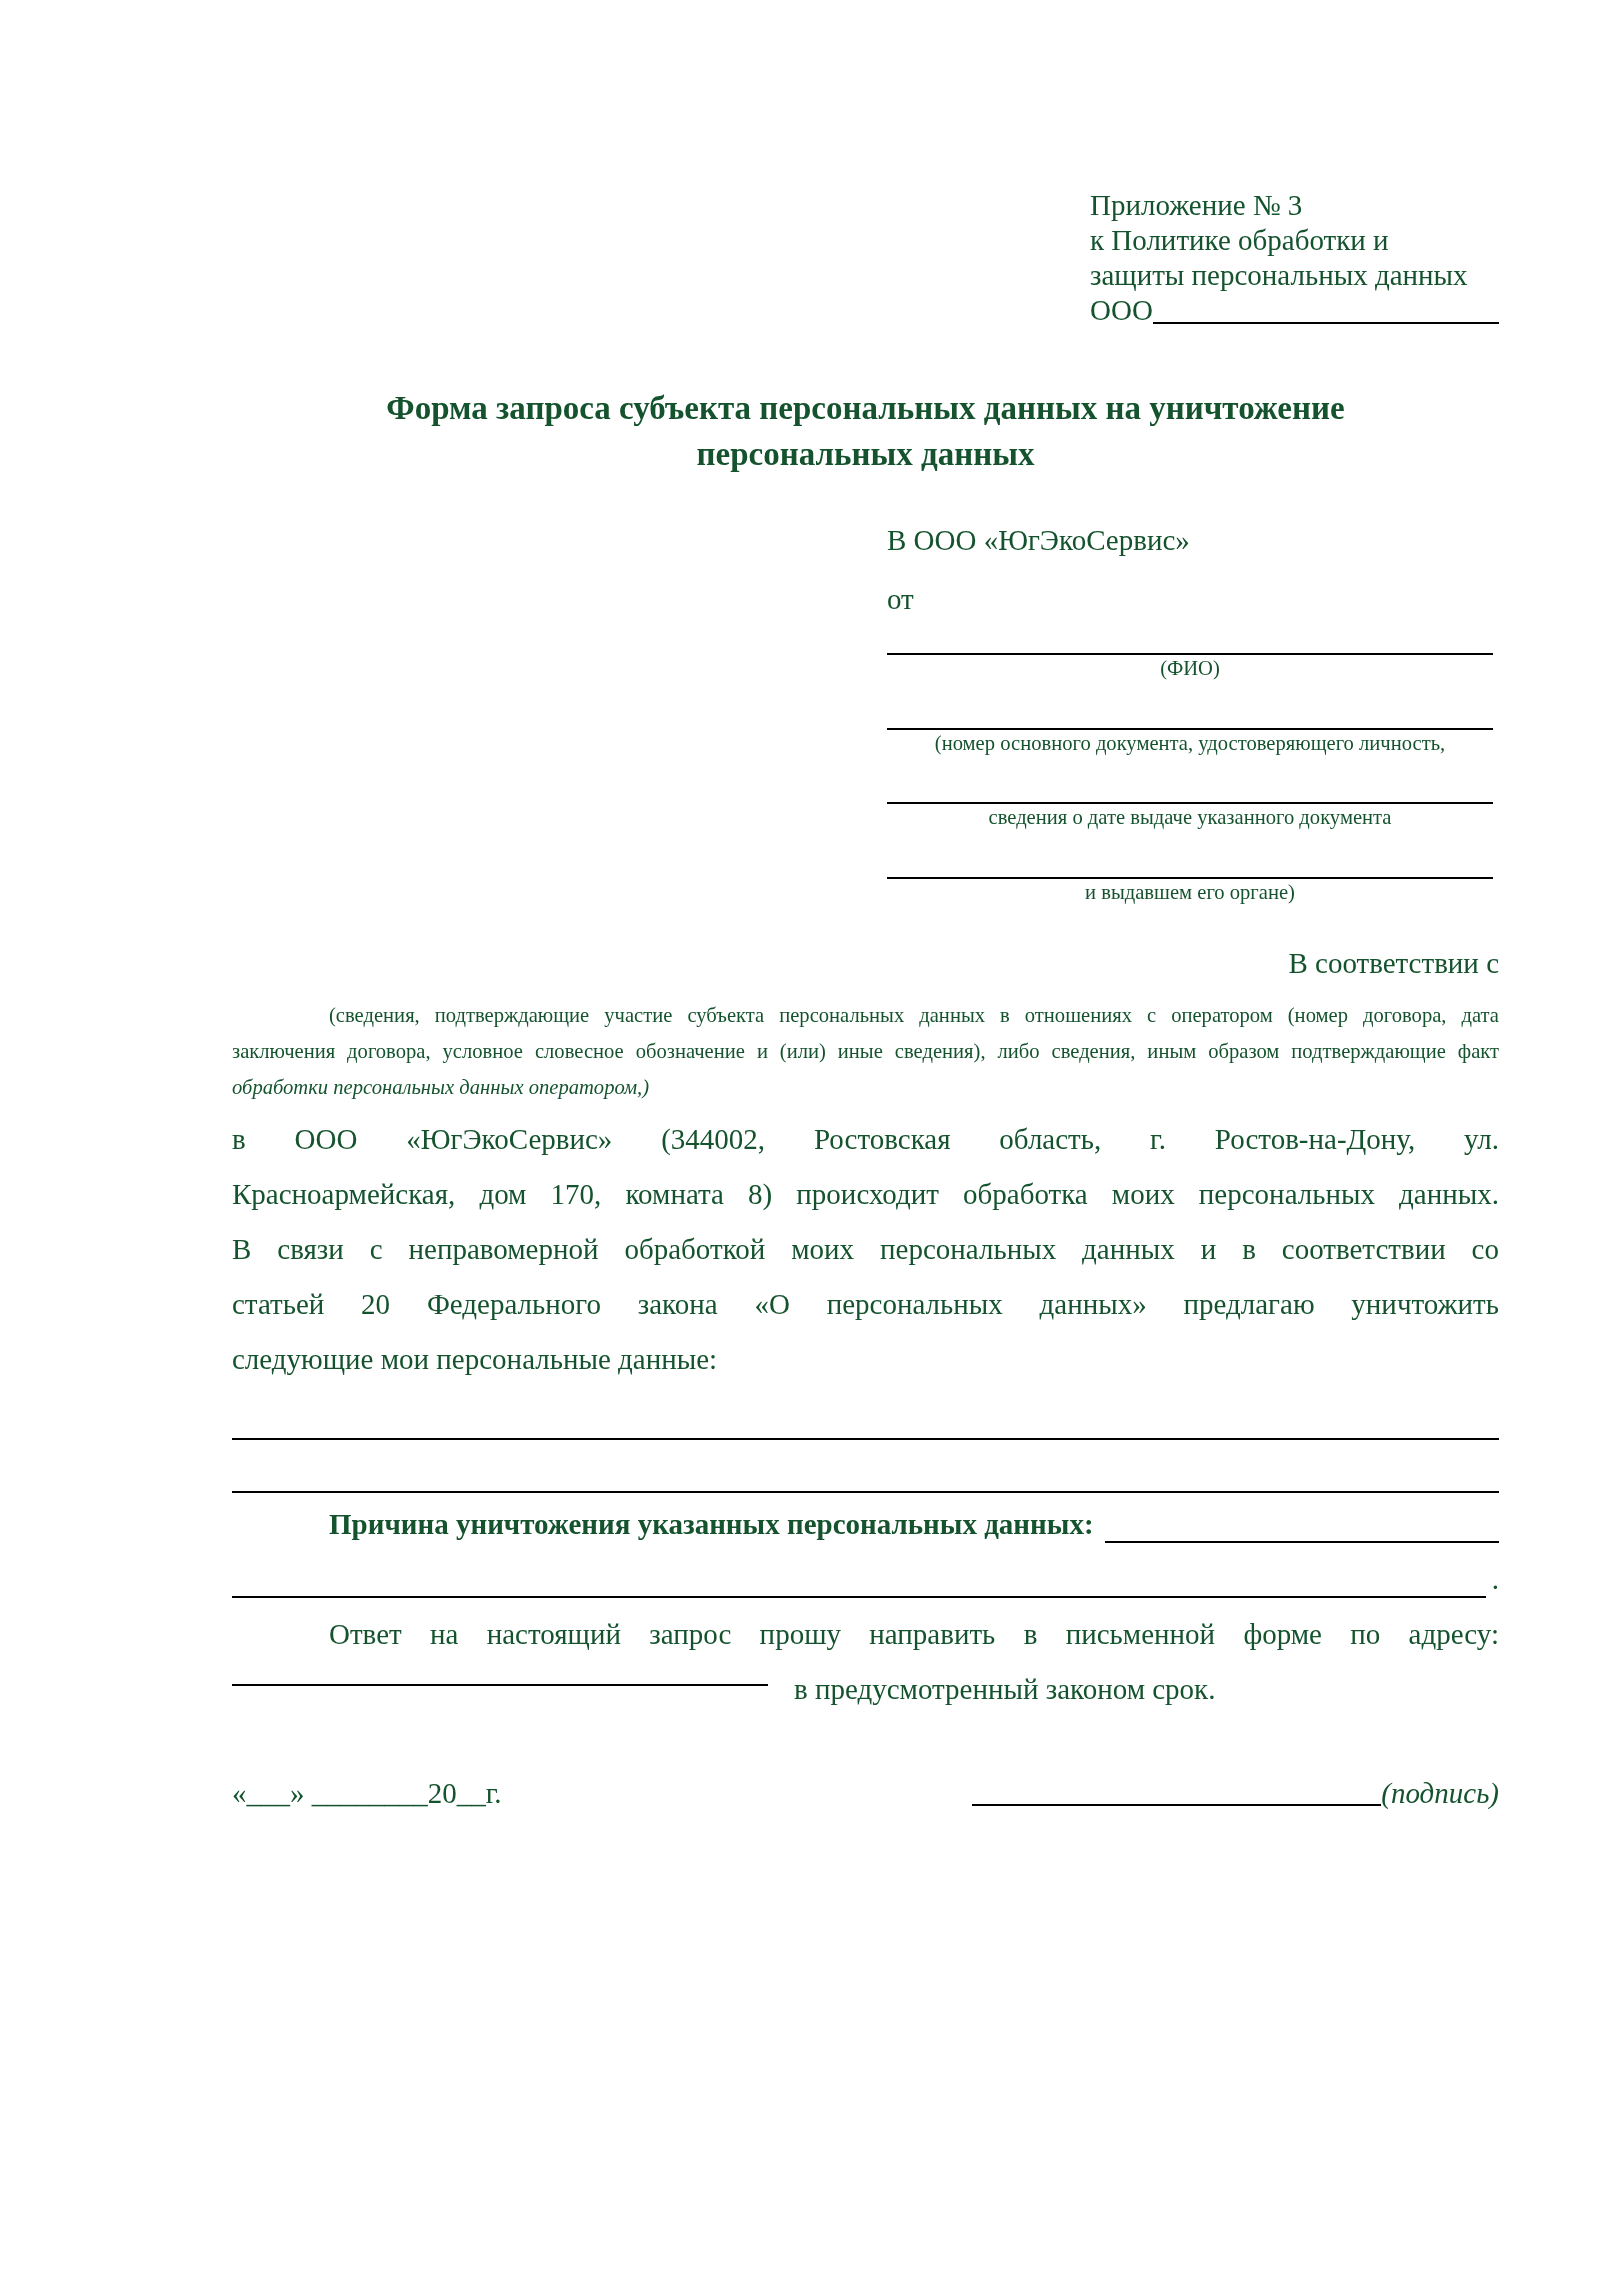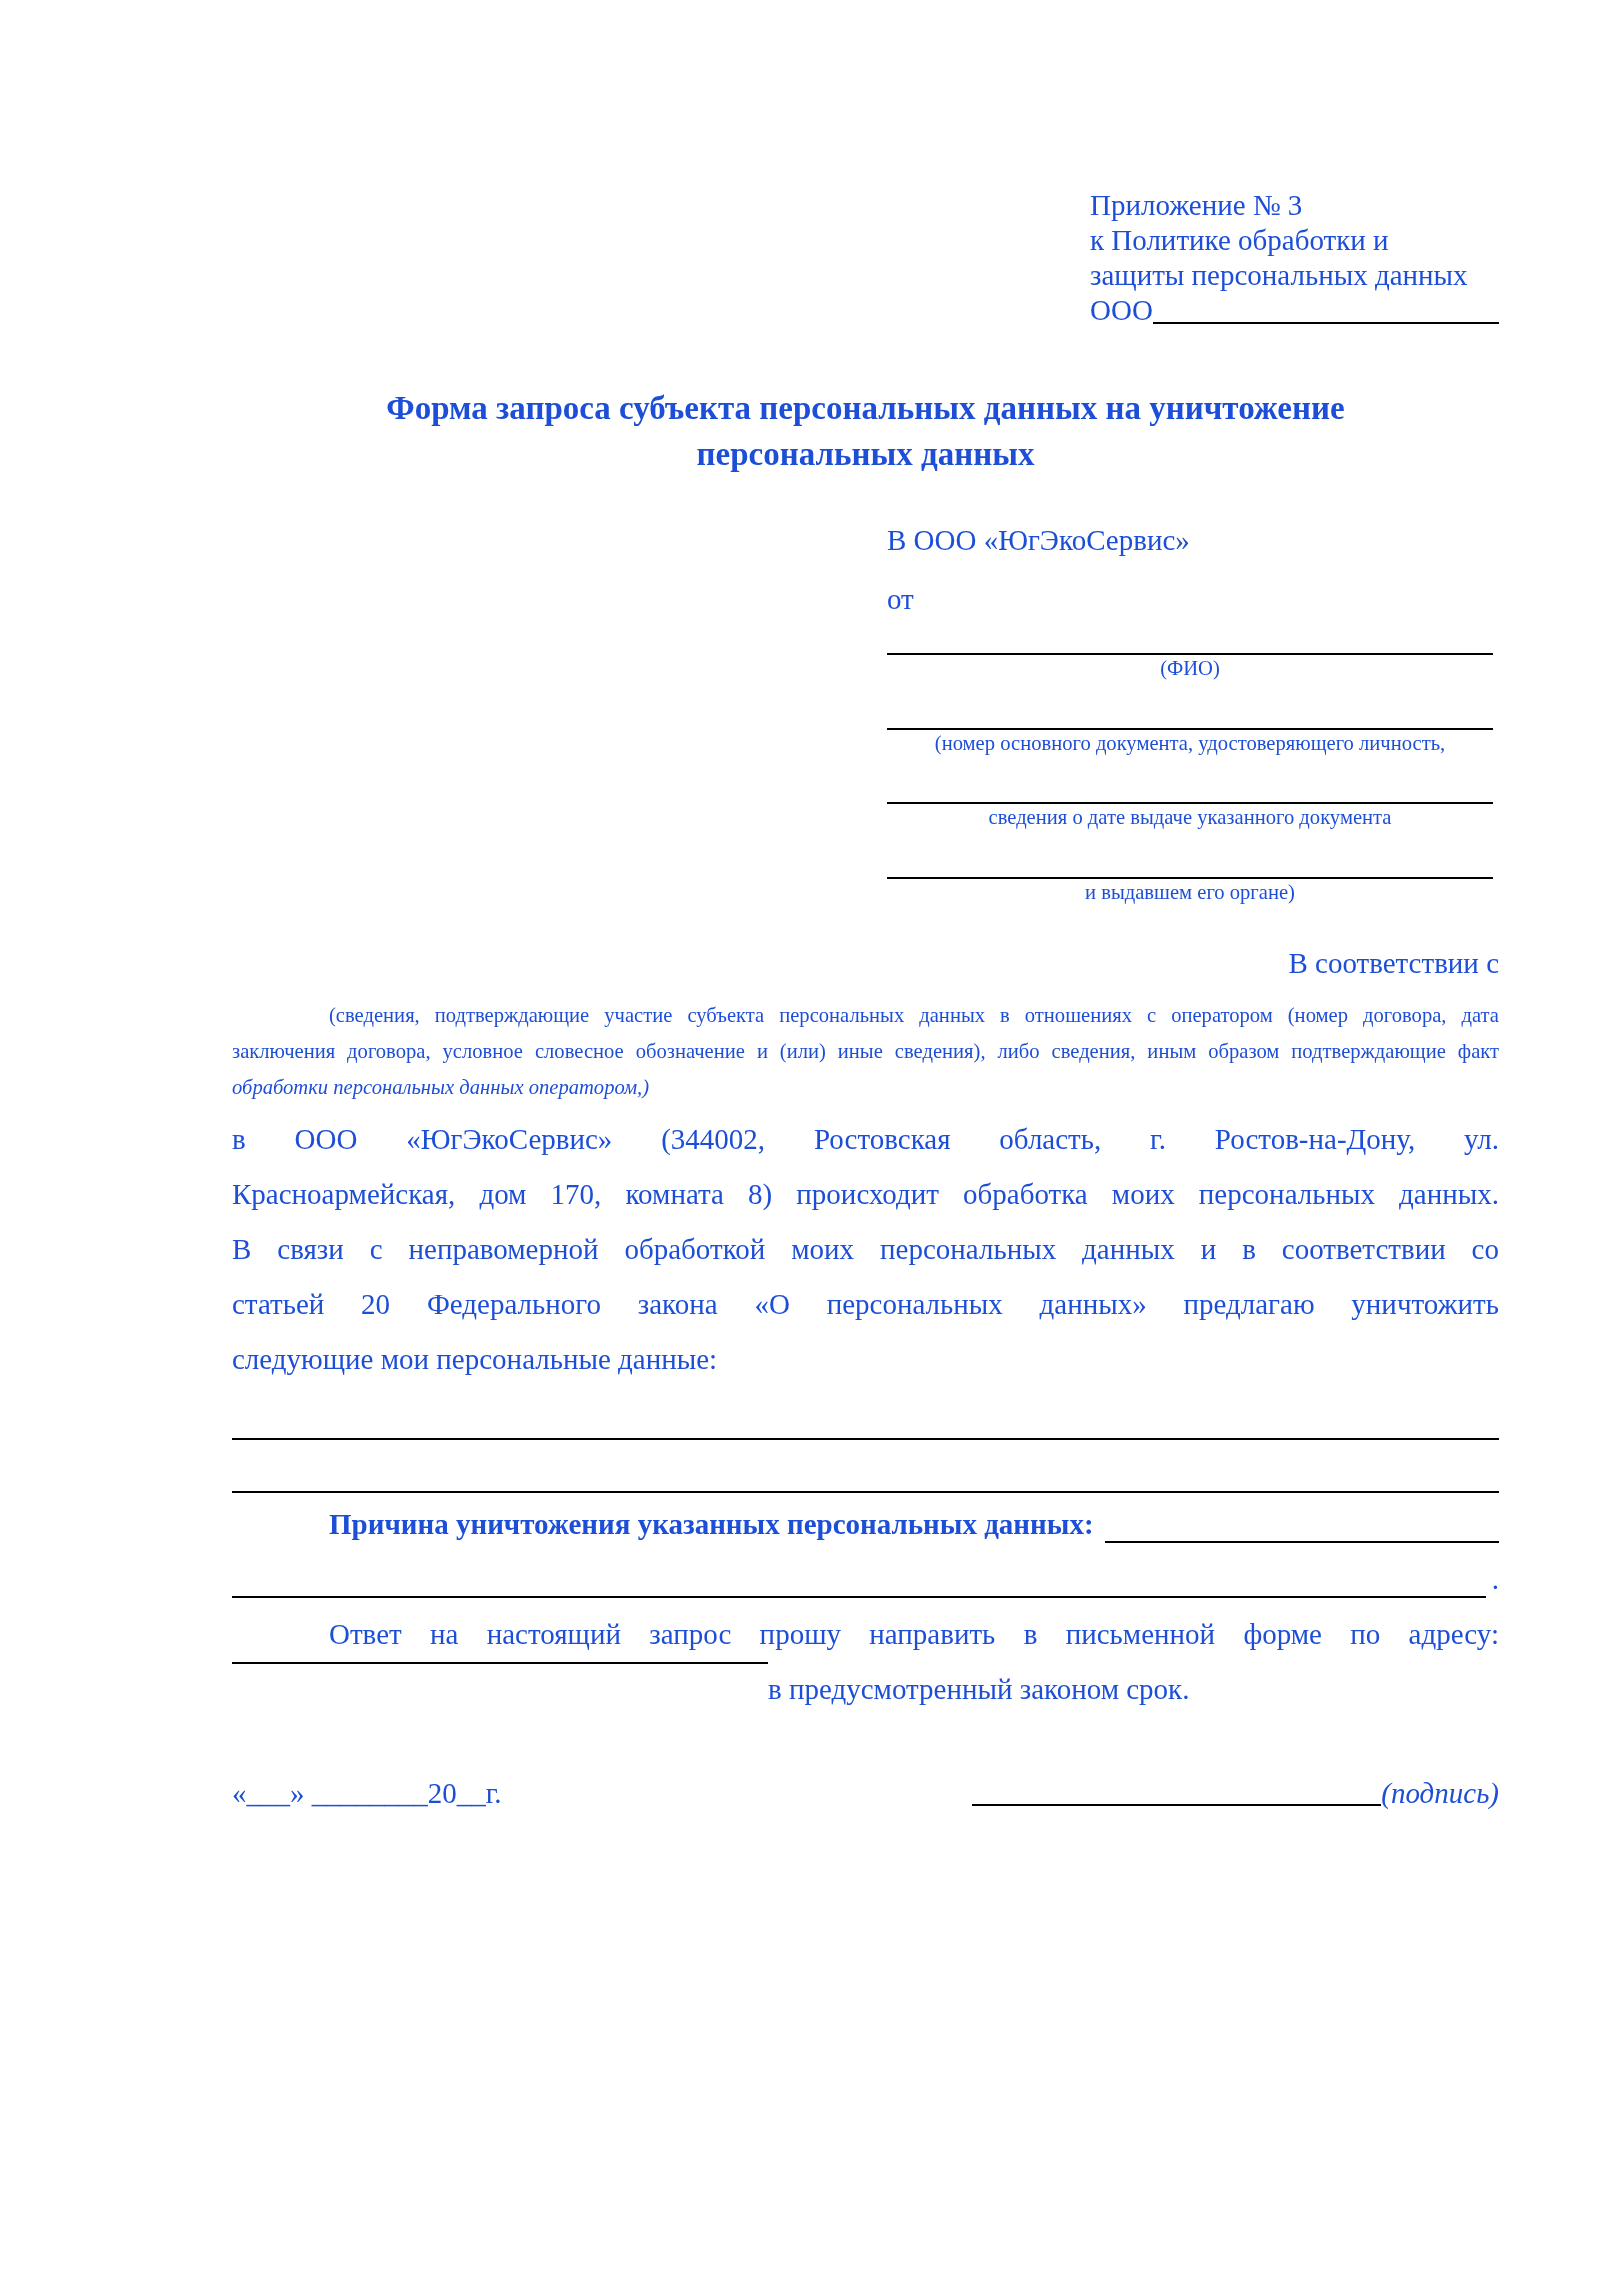--- a/index.html
+++ b/index.html
@@ -5,21 +5,21 @@
   html, body {
     margin: 0;
     padding: 0;
     background: #ffffff;
   }
   .page {
     position: relative;
     width: 1621px;
     height: 2293px;
     background: #ffffff;
-    color: #1d4ed8;
+    color: #14532d;
     font-family: "Liberation Serif", "DejaVu Serif", serif;
     overflow: hidden;
     box-sizing: border-box;
     padding: 188px 122px 0 232px; 
   }
   
   .appendix {
     margin-left: 858px;
     font-size: 29px;
     line-height: 35px;
@@ -140,23 +140,24 @@
   
   .response-line1 {
     font-size: 29px;
     line-height: 55px;
     padding-left: 97px;
     text-align: justify;
     text-align-last: justify;
   }
   .response-line2 {
     display: flex;
-    align-items: flex-start;
-    font-size: 29px;
-    line-height: 55px;
+    align-items: center;
+    font-size: 29px;
+    line-height: 55px;
+    gap: 26px;
   }
   .response-line2 .fill {
     width: 536px;
     border-bottom: 2px solid #000;
     margin-bottom: 9.8px;
   }
   
   .footer-row {
     margin-top: 57px;
     display: flex;

